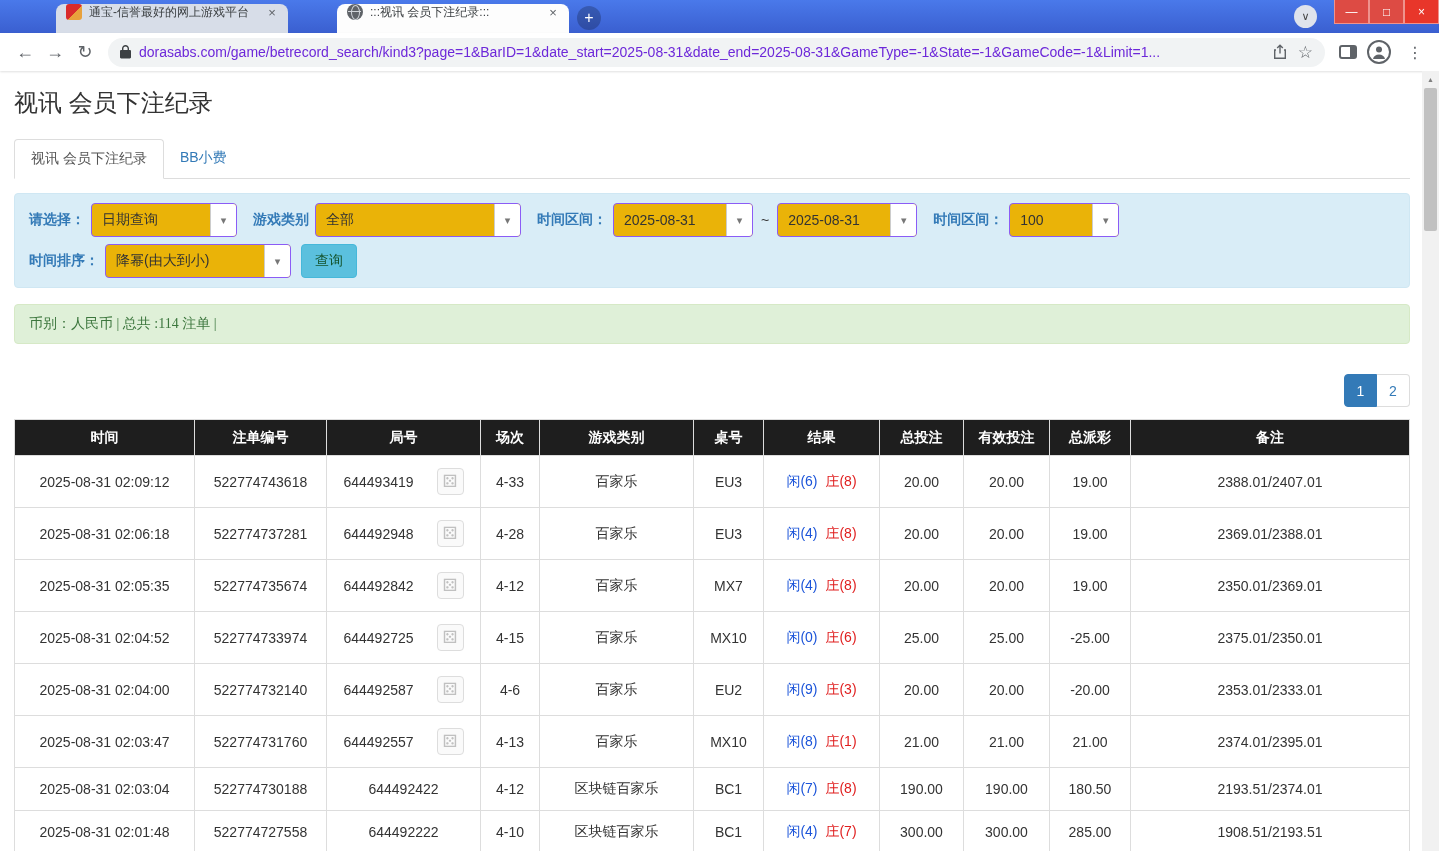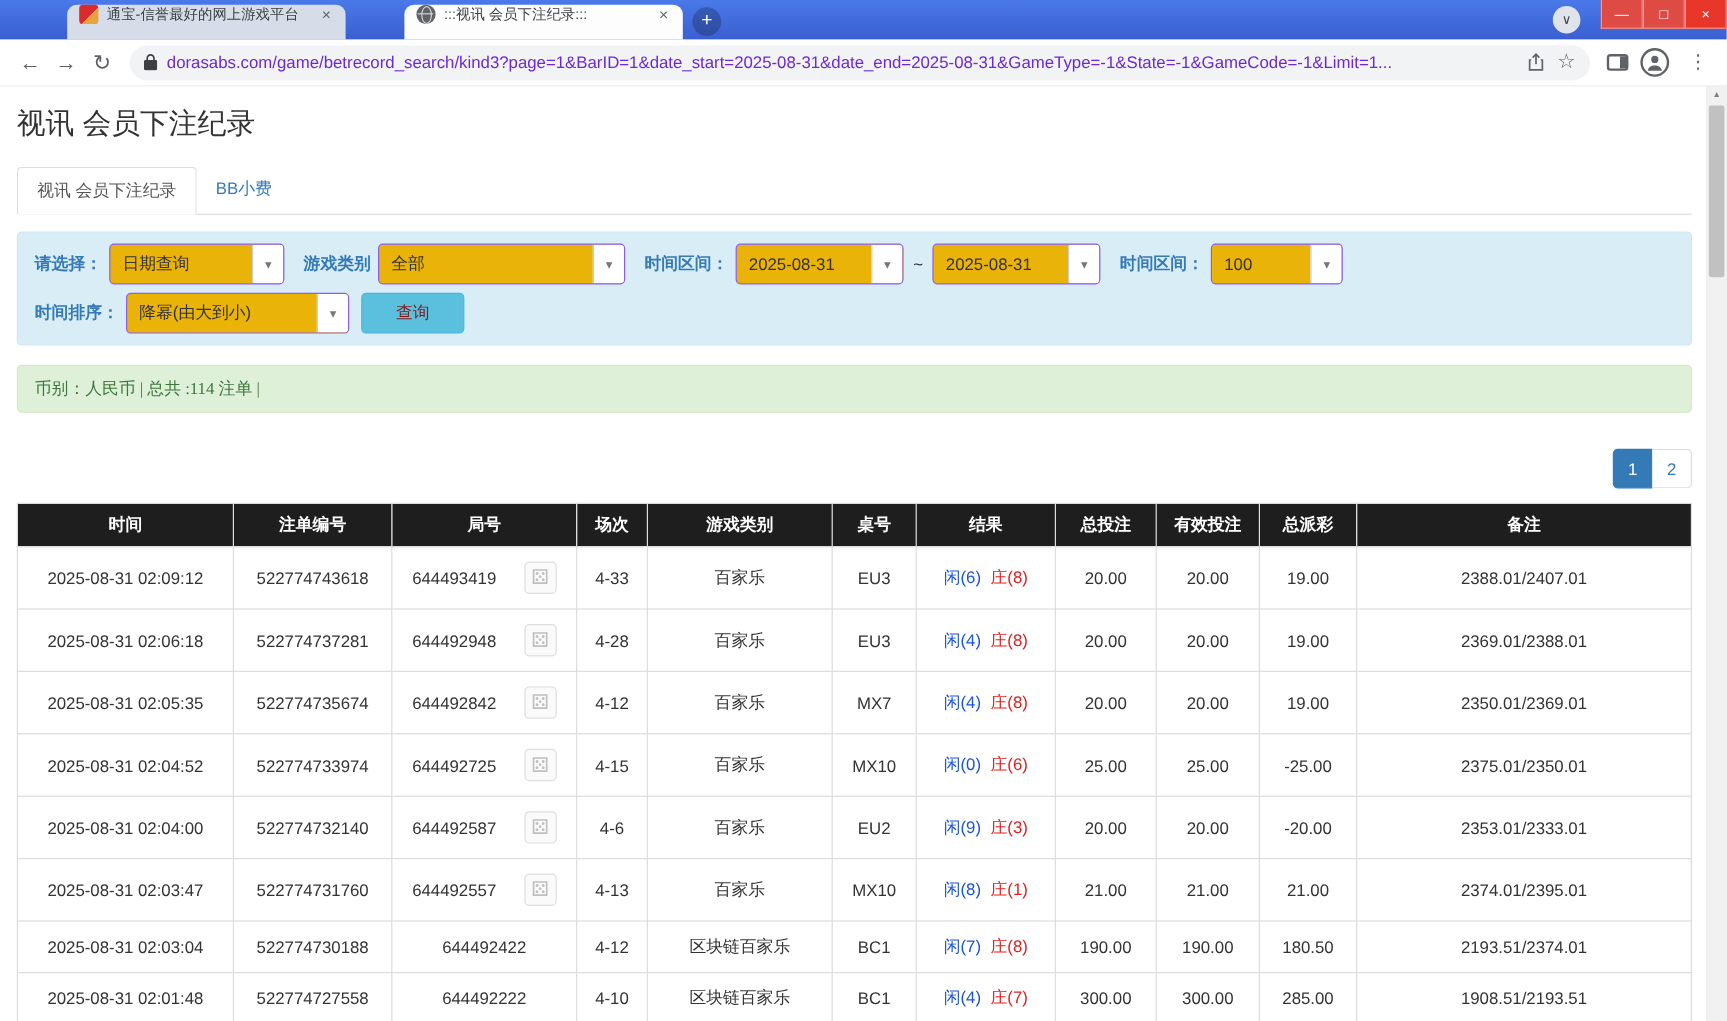--- a/index.html
+++ b/index.html
@@ -54,21 +54,21 @@
   .flabel.first { margin-left: 0; text-align: right; }
   .combo { display: flex; height: 34px; background: #eab308; border: 1px solid #8b5cf6; border-radius: 4px; overflow: hidden; }
   .combo .val { display: flex; align-items: center; padding: 0 10px; font-size: 14px; color: #333; }
   .combo .toggle { width: 26px; border-left: 1px solid #ccc; display: flex; align-items: center; justify-content: center; color: #777; font-size: 11px; background: #fff; }
   .w120 .val { width: 118px; }
   .w180 .val { width: 178px; }
   .w110 .val { width: 112px; }
   .w80 .val { width: 82px; }
   .w160 .val { width: 158px; }
   .tilde { margin: 0 8px; font-size: 14px; color: #333; }
-  .search-btn { margin-left: 10px; height: 34px; padding: 0 28px; background: #5bc0de; border: 1px solid #46b8da; border-radius: 4px; color: #7f1d1d; font-size: 14px; cursor: pointer; }
+  .search-btn { margin-left: 10px; height: 34px; padding: 0 13px; background: #5bc0de; border: 1px solid #46b8da; border-radius: 4px; color: #14532d; font-size: 14px; cursor: pointer; }
 
   .summary-bar { margin-top: 16px; background: #dff0d8; border: 1px solid #d6e9c6; border-radius: 4px; padding: 10px 14px; display: flex; justify-content: space-between; align-items: center; font-size: 14px; }
   .summary-left { color: #3c763d; font-family: Liberation Serif, serif; }
   .summary-right { color: #e0302d; }
 
   .pagination { margin-top: 30px; display: flex; justify-content: flex-end; }
   .page-btn { min-width: 33px; height: 33px; display: flex; align-items: center; justify-content: center; font-size: 14px; border: 1px solid #ddd; background: #fff; color: #337ab7; cursor: pointer; }
   .page-btn:first-child { border-radius: 4px 0 0 4px; }
   .page-btn:last-child { border-radius: 0 4px 4px 0; border-left: none; }
   .page-btn.active { background: #337ab7; border-color: #337ab7; color: #fff; }

